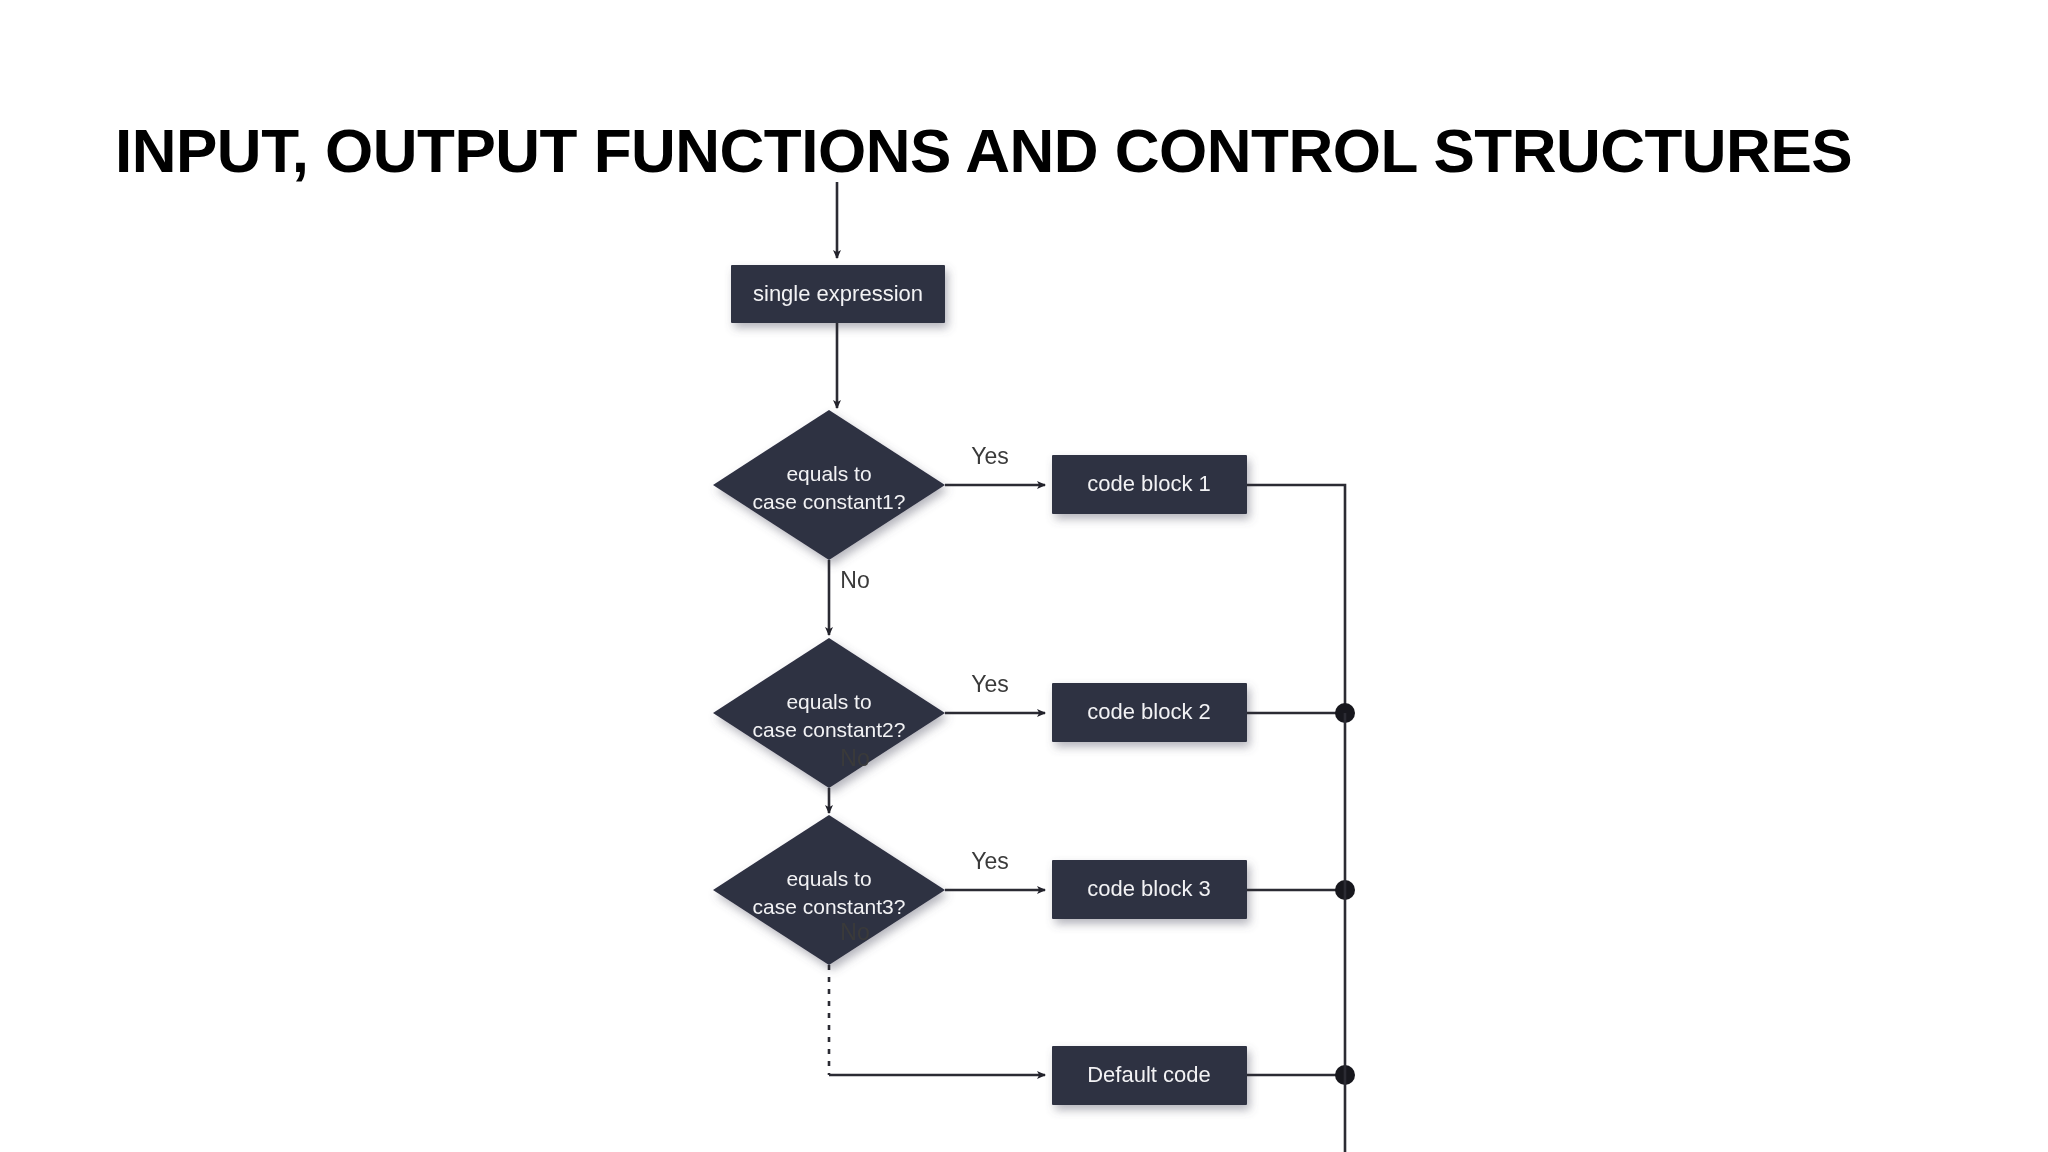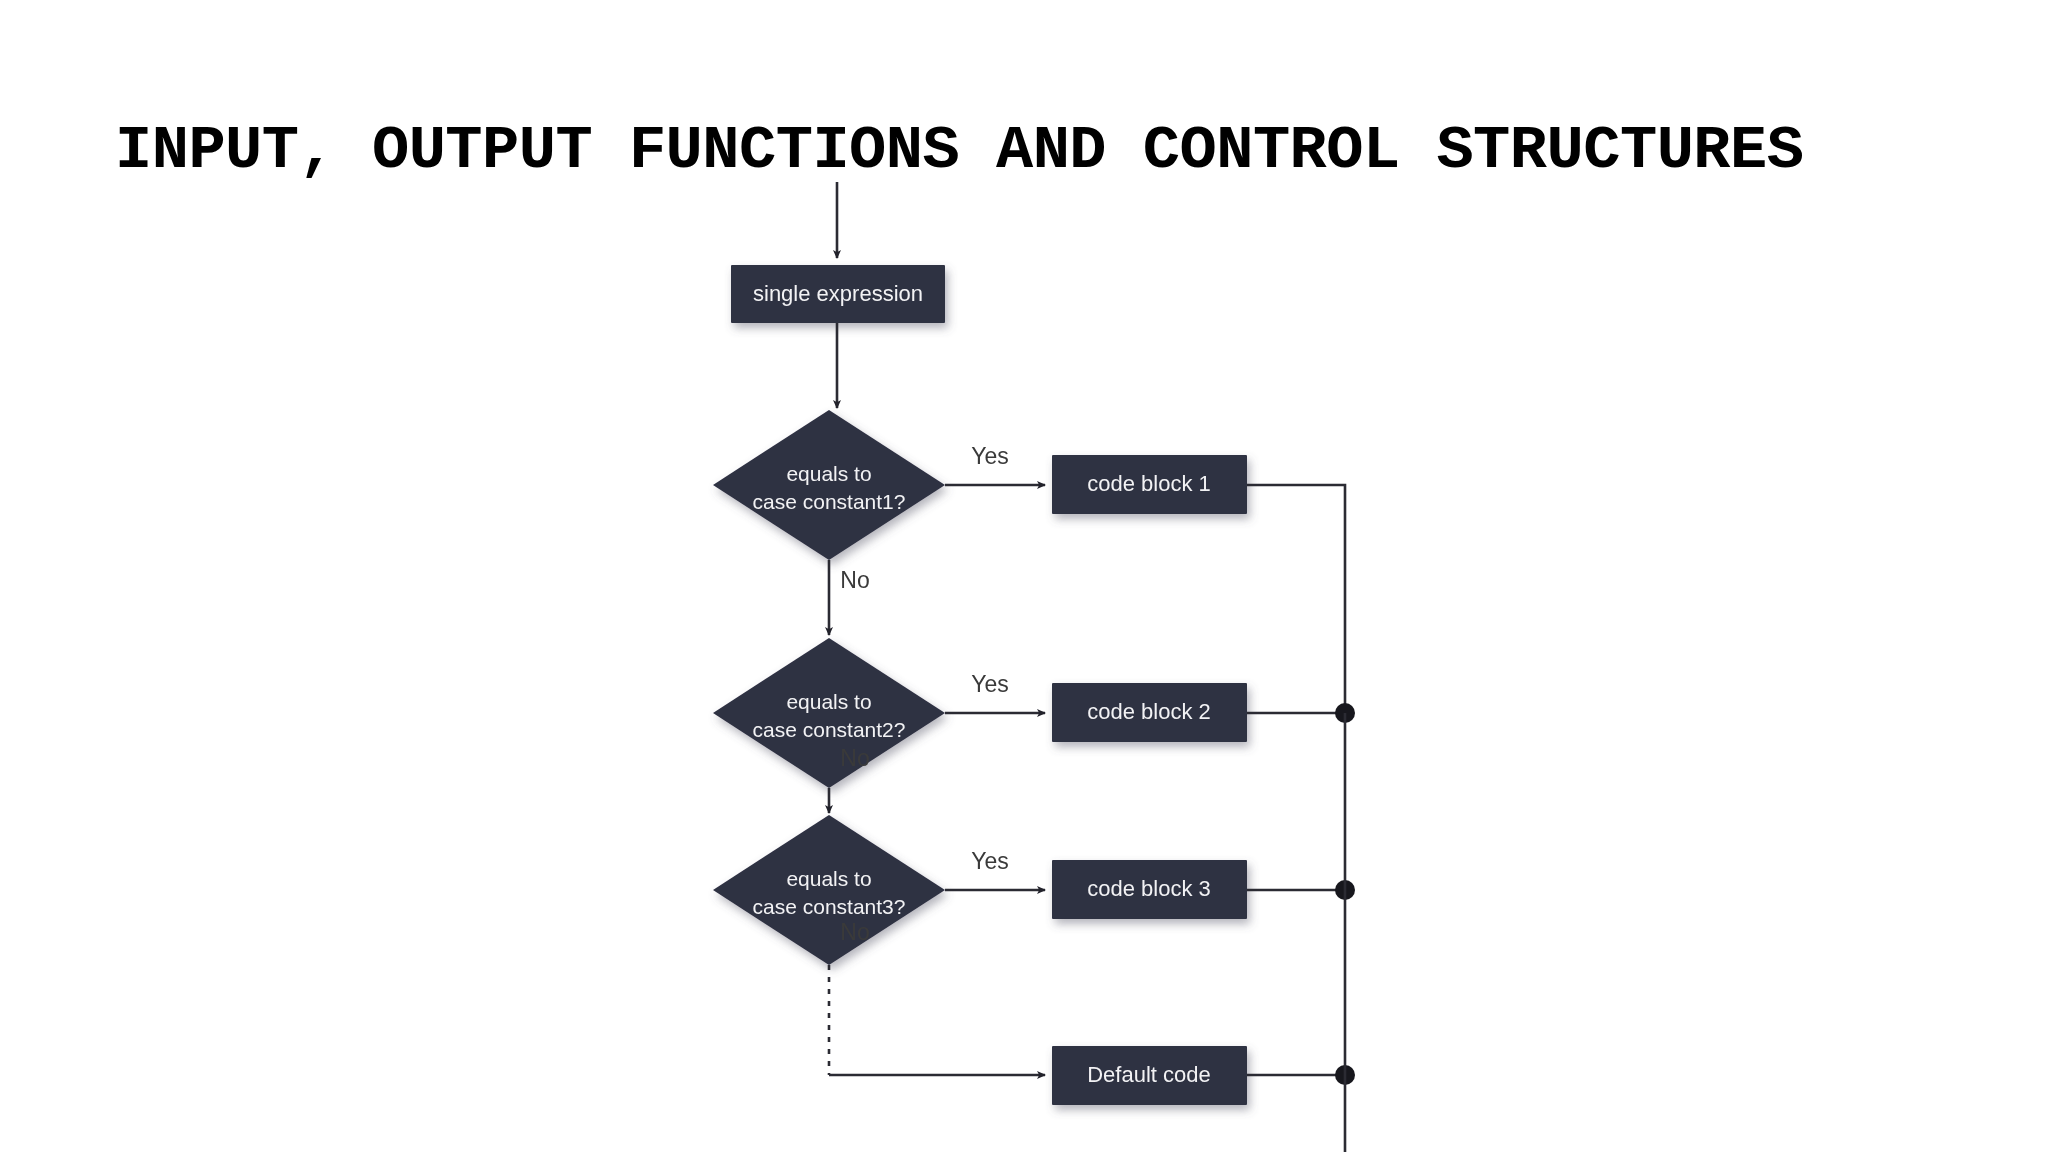--- a/index.html
+++ b/index.html
@@ -25,21 +25,21 @@
     position: absolute;
     left: 115px;
     top: 76px;
     width: 1860px;
     font-size: 62px;
     font-weight: bold;
     letter-spacing: -0.5px;
     color: #000000;
     line-height: 1.05;
     white-space: nowrap;
-    font-family: Liberation Mono, monospace;
+    font-family: Liberation Sans, sans-serif;
   }
   #flow-wrap {
     position: absolute;
     left: 0;
     top: 170px;
     width: 1944px;
     height: 982px;
   }
   svg#flowchart {
     display: block;

